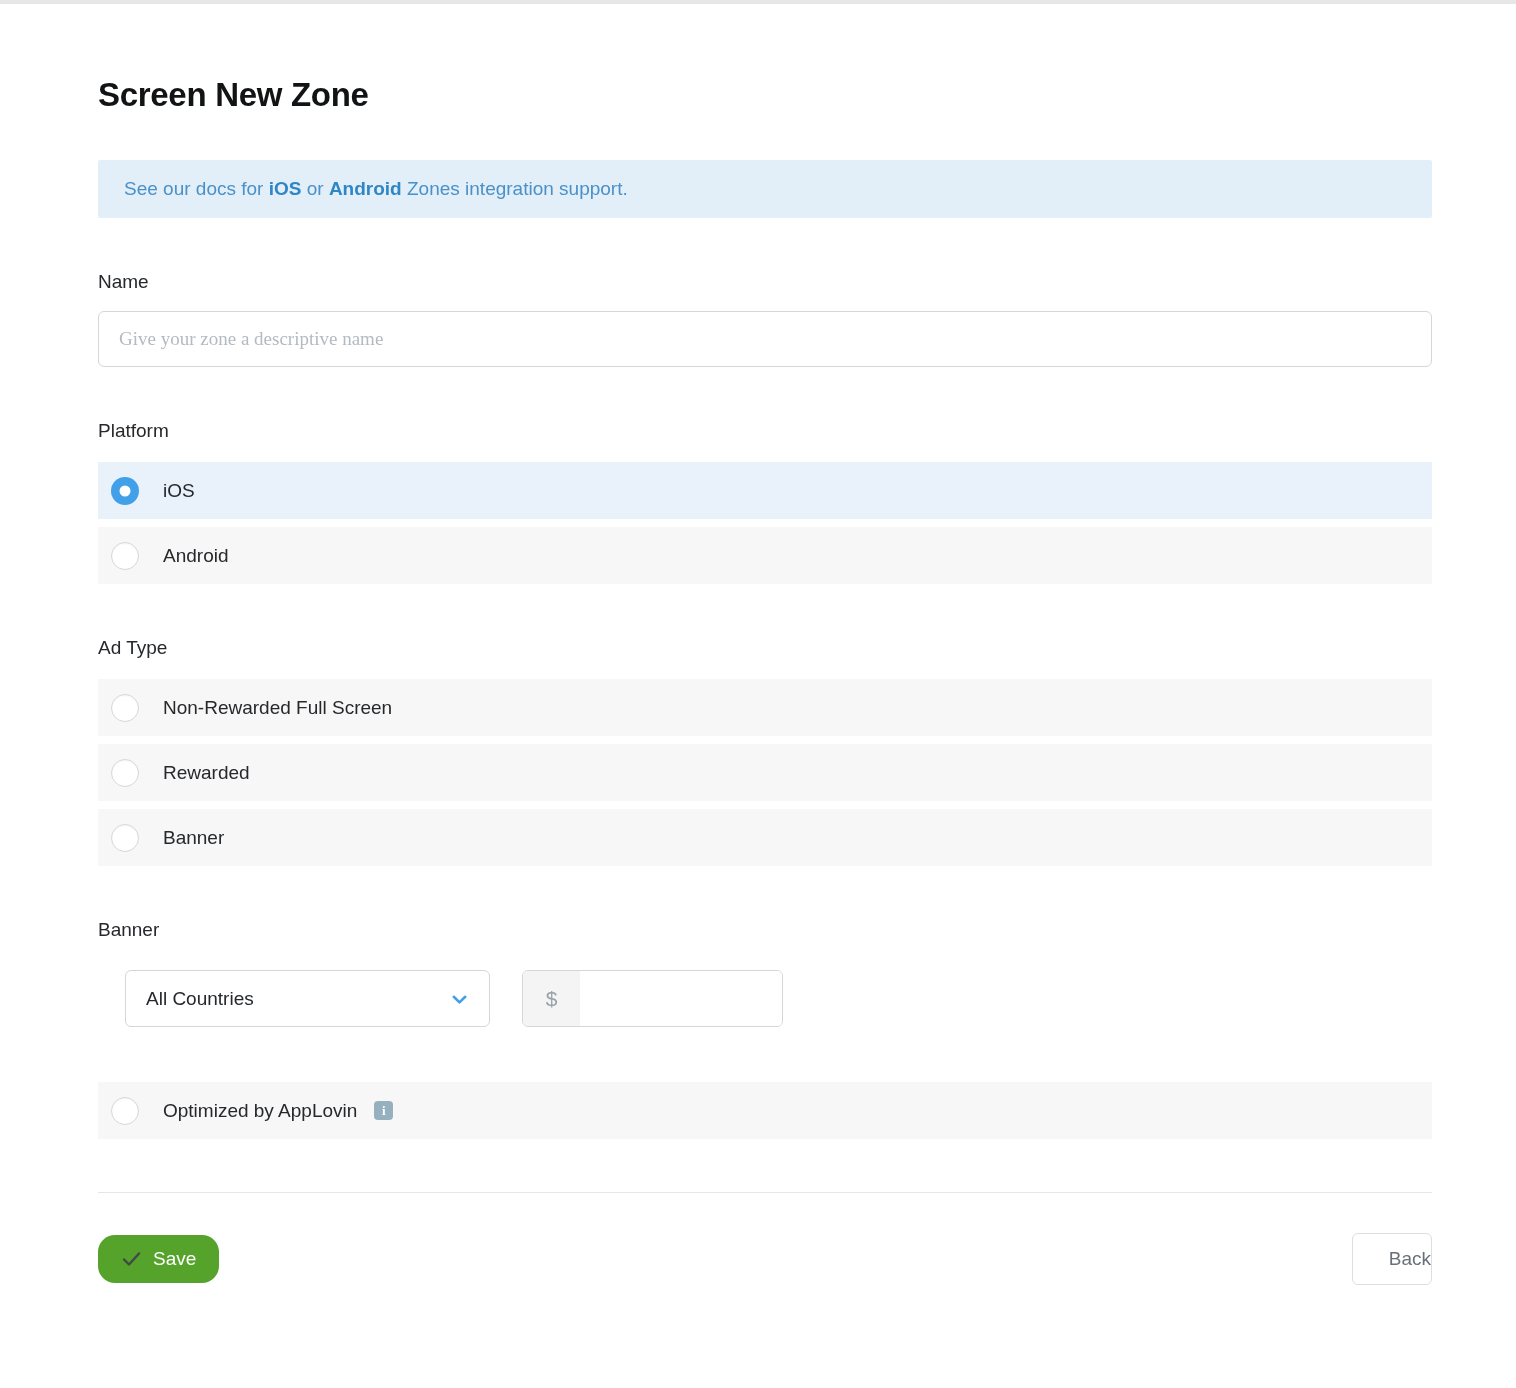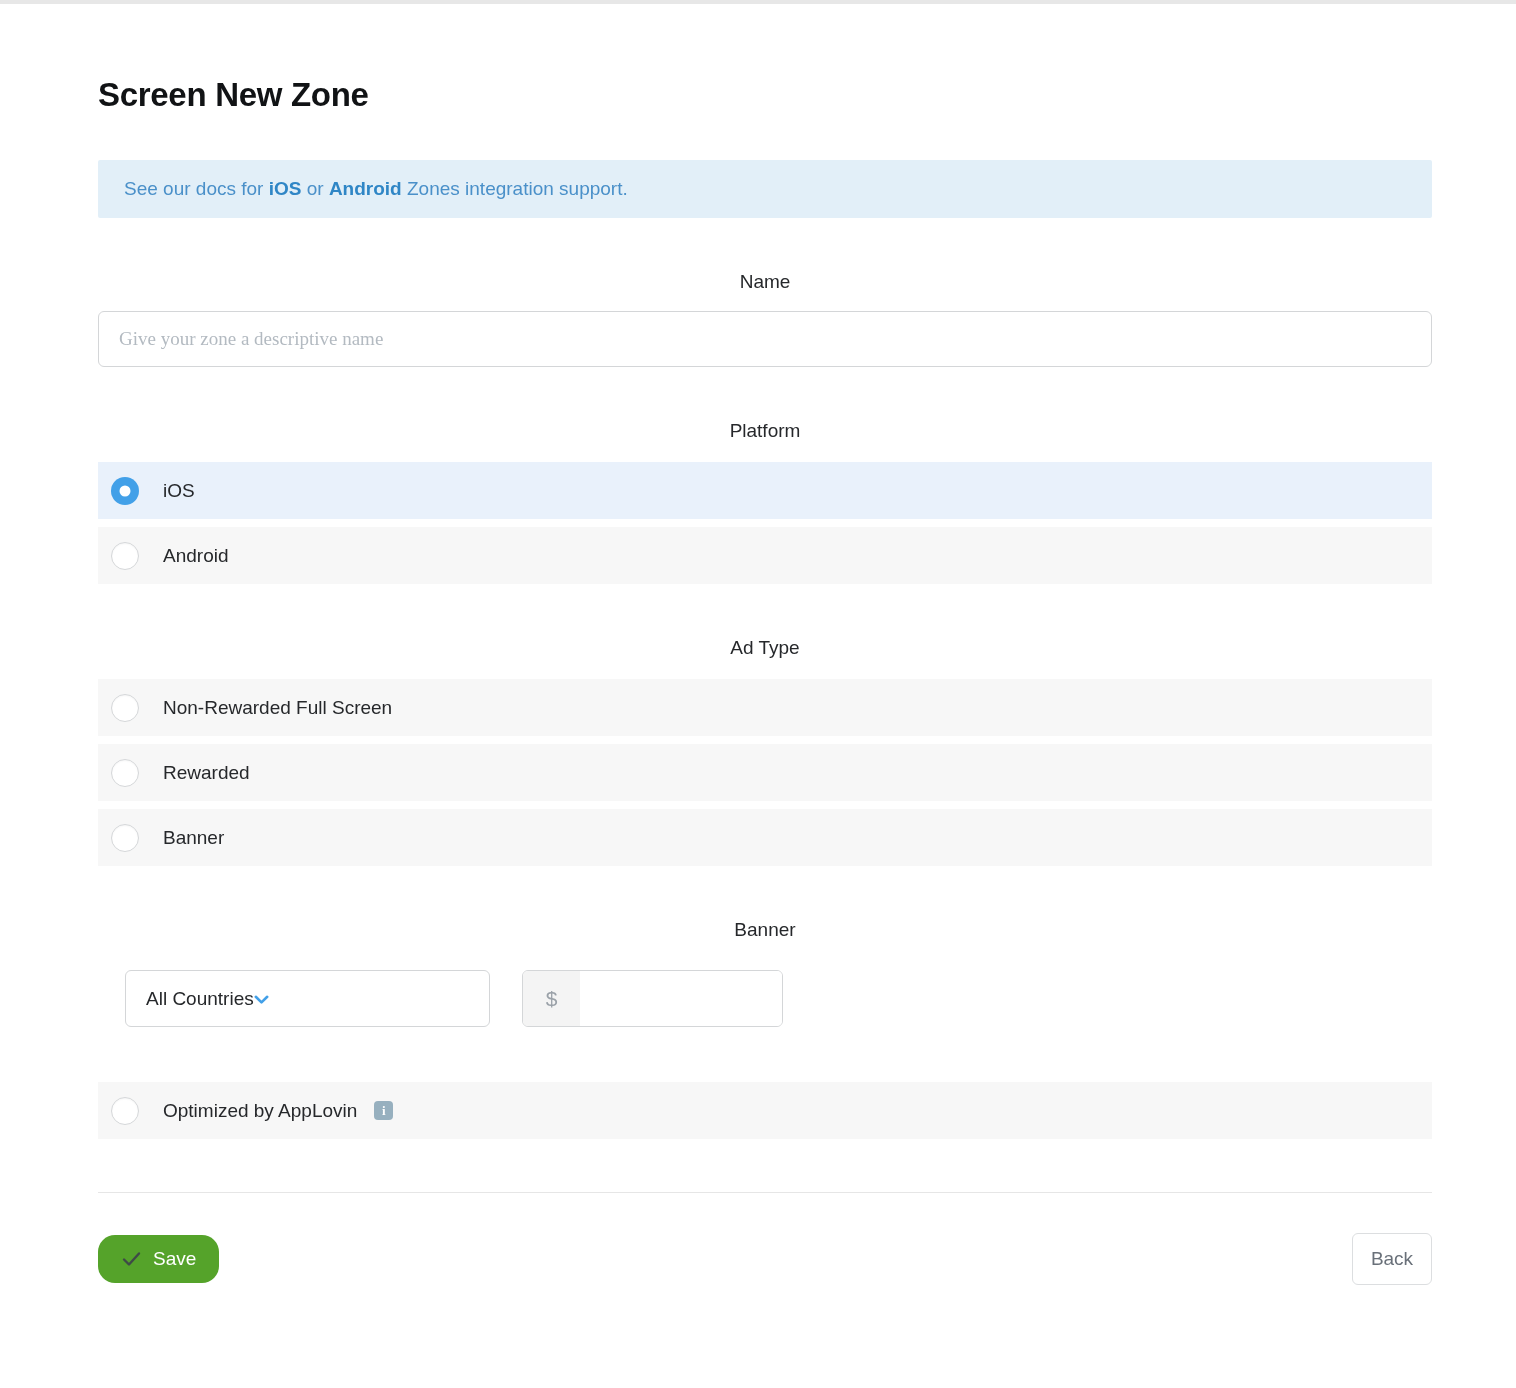--- a/index.html
+++ b/index.html
@@ -42,21 +42,20 @@
   .docs-banner a {
     color: var(--link-blue, #2f86c6);
     font-weight: 700;
     text-decoration: none;
   }
   .section-label {
     margin-top: 52px;
     font-size: 19px;
     line-height: 24px;
     color: #26282b;
-    text-align: center;
   }
   .text-input {
     margin-top: 17px;
     width: 100%;
     height: 56px;
     border: 1px solid #d4d6d8;
     border-radius: 6px;
     padding: 0 20px;
     font-size: 19px;
     font-family: Liberation Serif, serif;
@@ -110,21 +109,21 @@
     align-items: center;
   }
   .country-select {
     width: 365px;
     height: 57px;
     border: 1px solid #d4d6d8;
     border-radius: 6px;
     background: #ffffff;
     display: flex;
     align-items: center;
-    justify-content: flex-start;
+    justify-content: space-between;
     padding: 0 22px 0 20px;
     font-size: 19px;
     color: #26282b;
     cursor: pointer;
   }
   .money-input-wrap {
     margin-left: 32px;
     width: 261px;
     height: 57px;
     border: 1px solid #d4d6d8;
@@ -197,20 +196,21 @@
   .back-button {
     width: 80px;
     height: 52px;
     background: #ffffff;
     border: 1px solid #dcdee0;
     border-radius: 6px;
     color: #697079;
     font-size: 19px;
     font-family: inherit;
     cursor: pointer;
+    text-align: right;
   }
 </style>
 </head>
 <body>
 
 <div class="top-strip"></div>
 
 <div class="container">
 
   <h1 class="page-title">Screen New Zone</h1>

